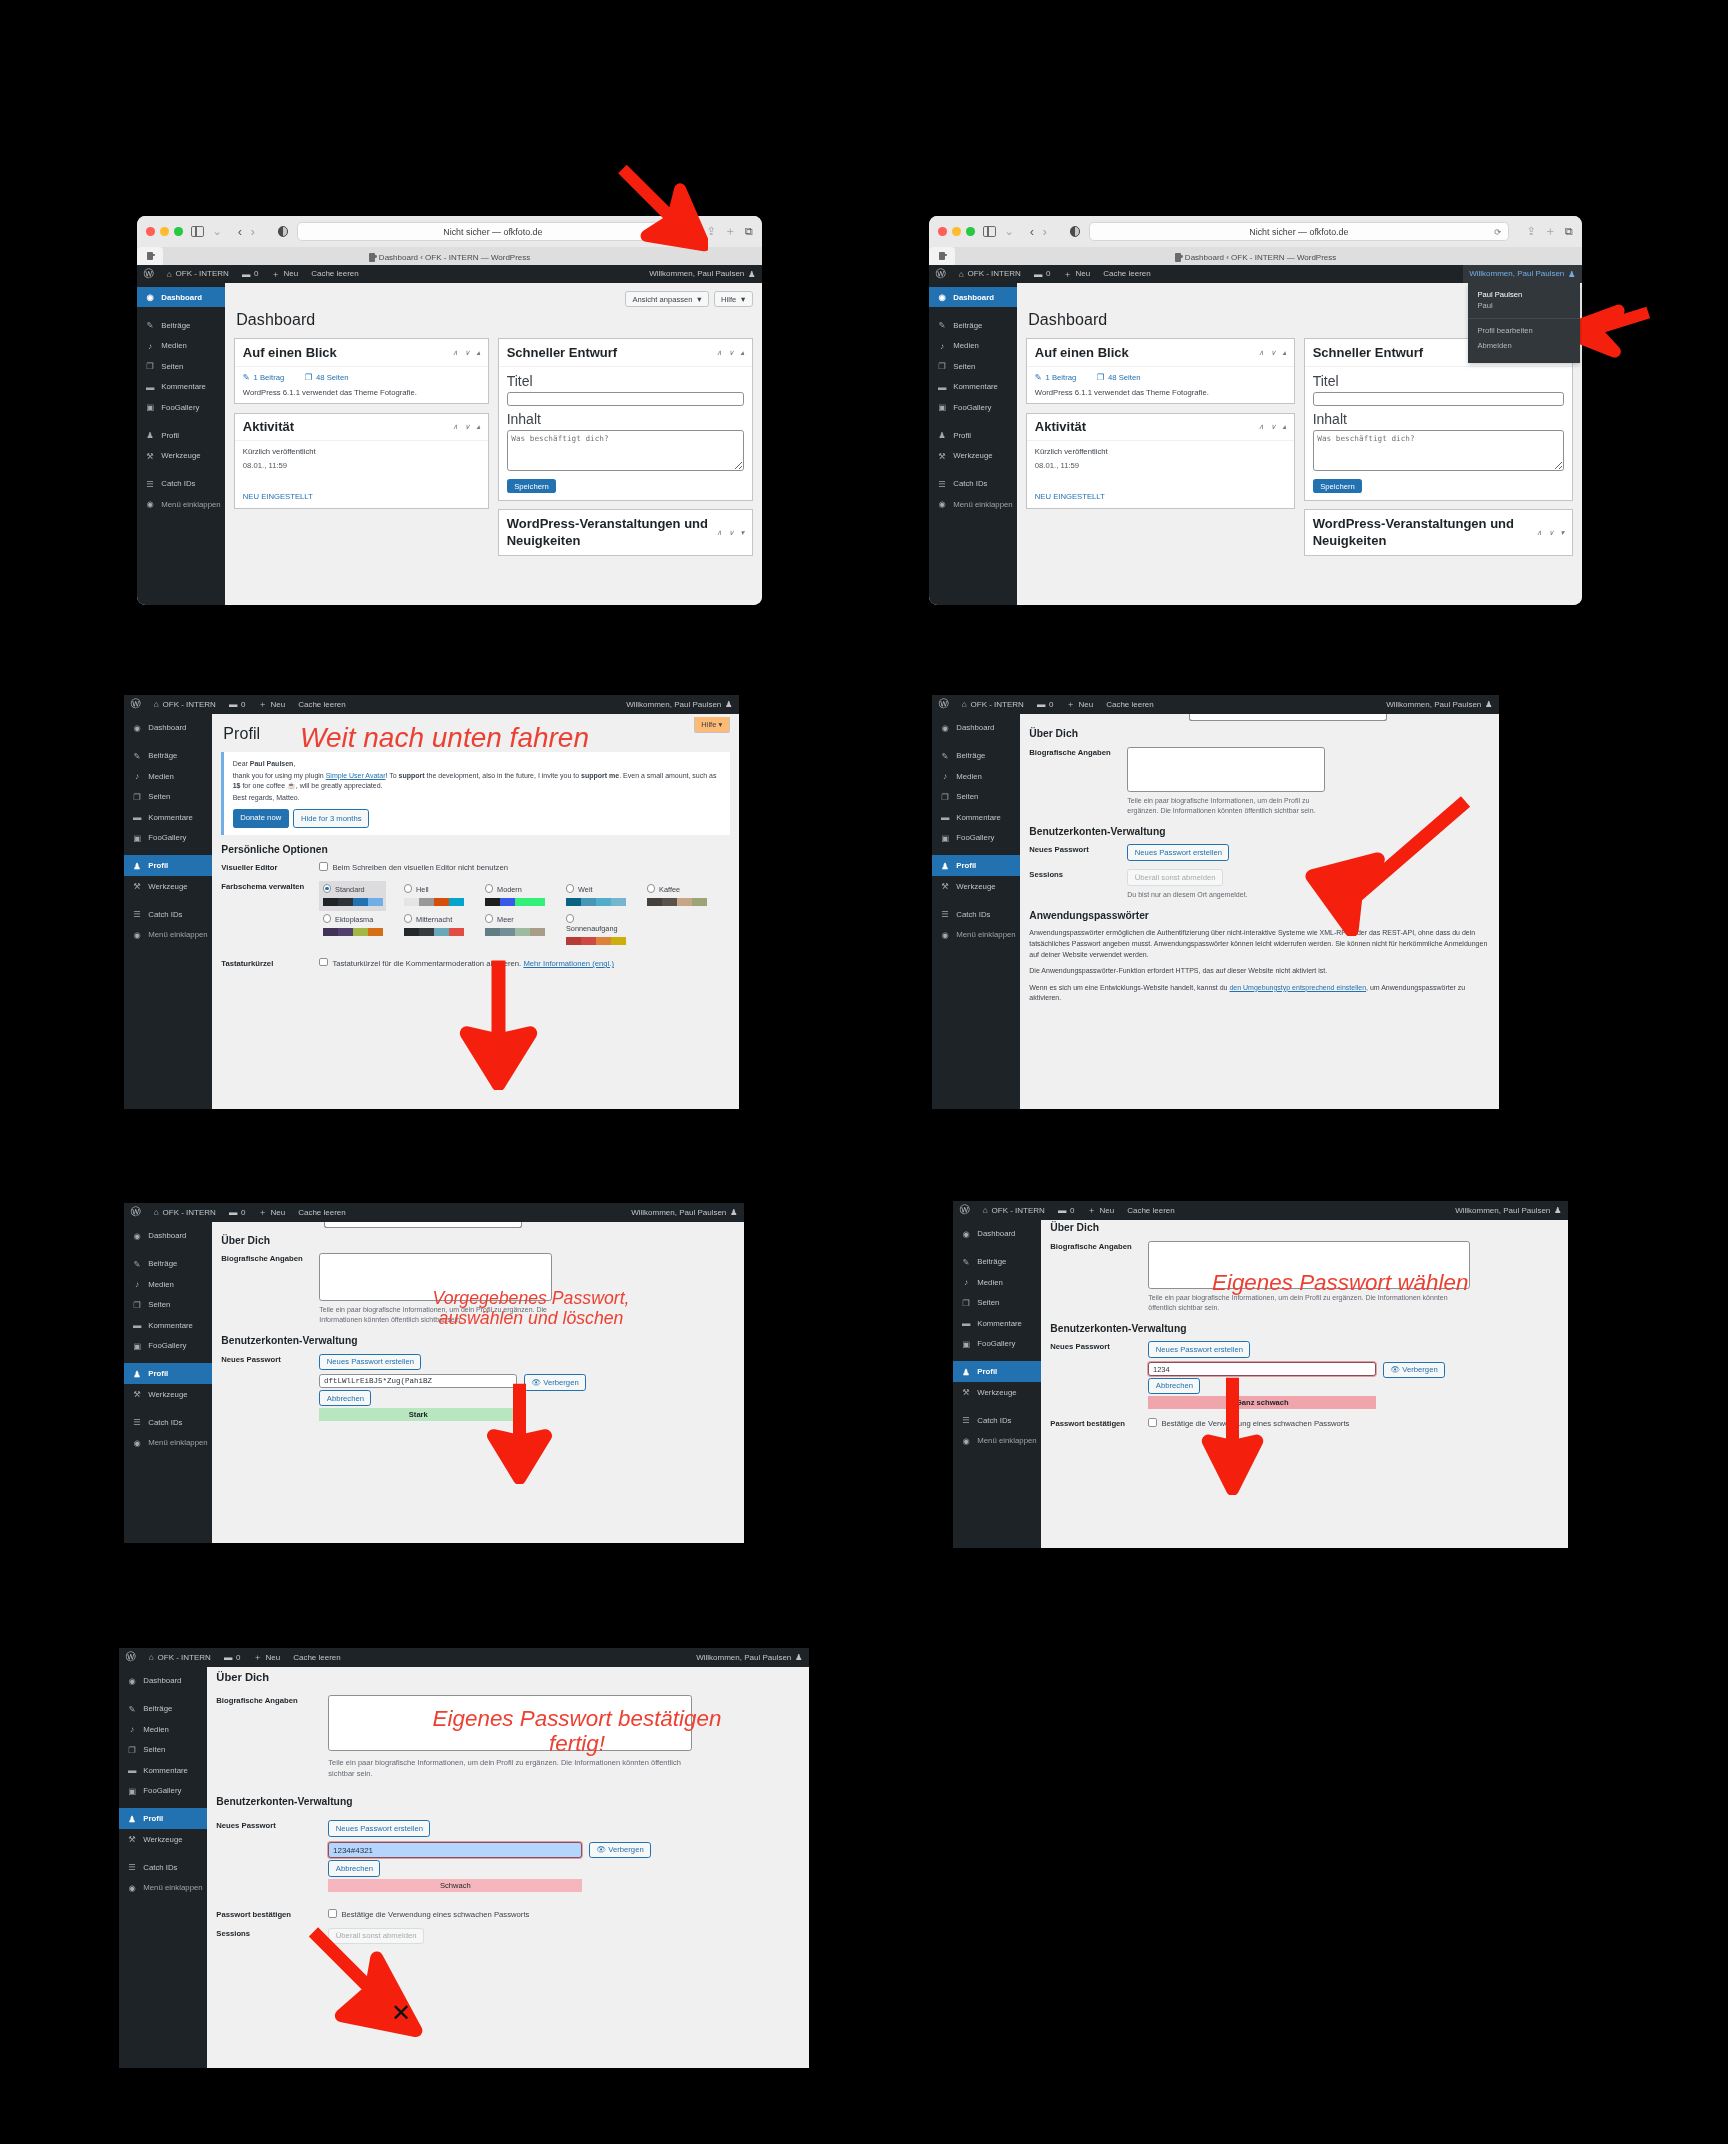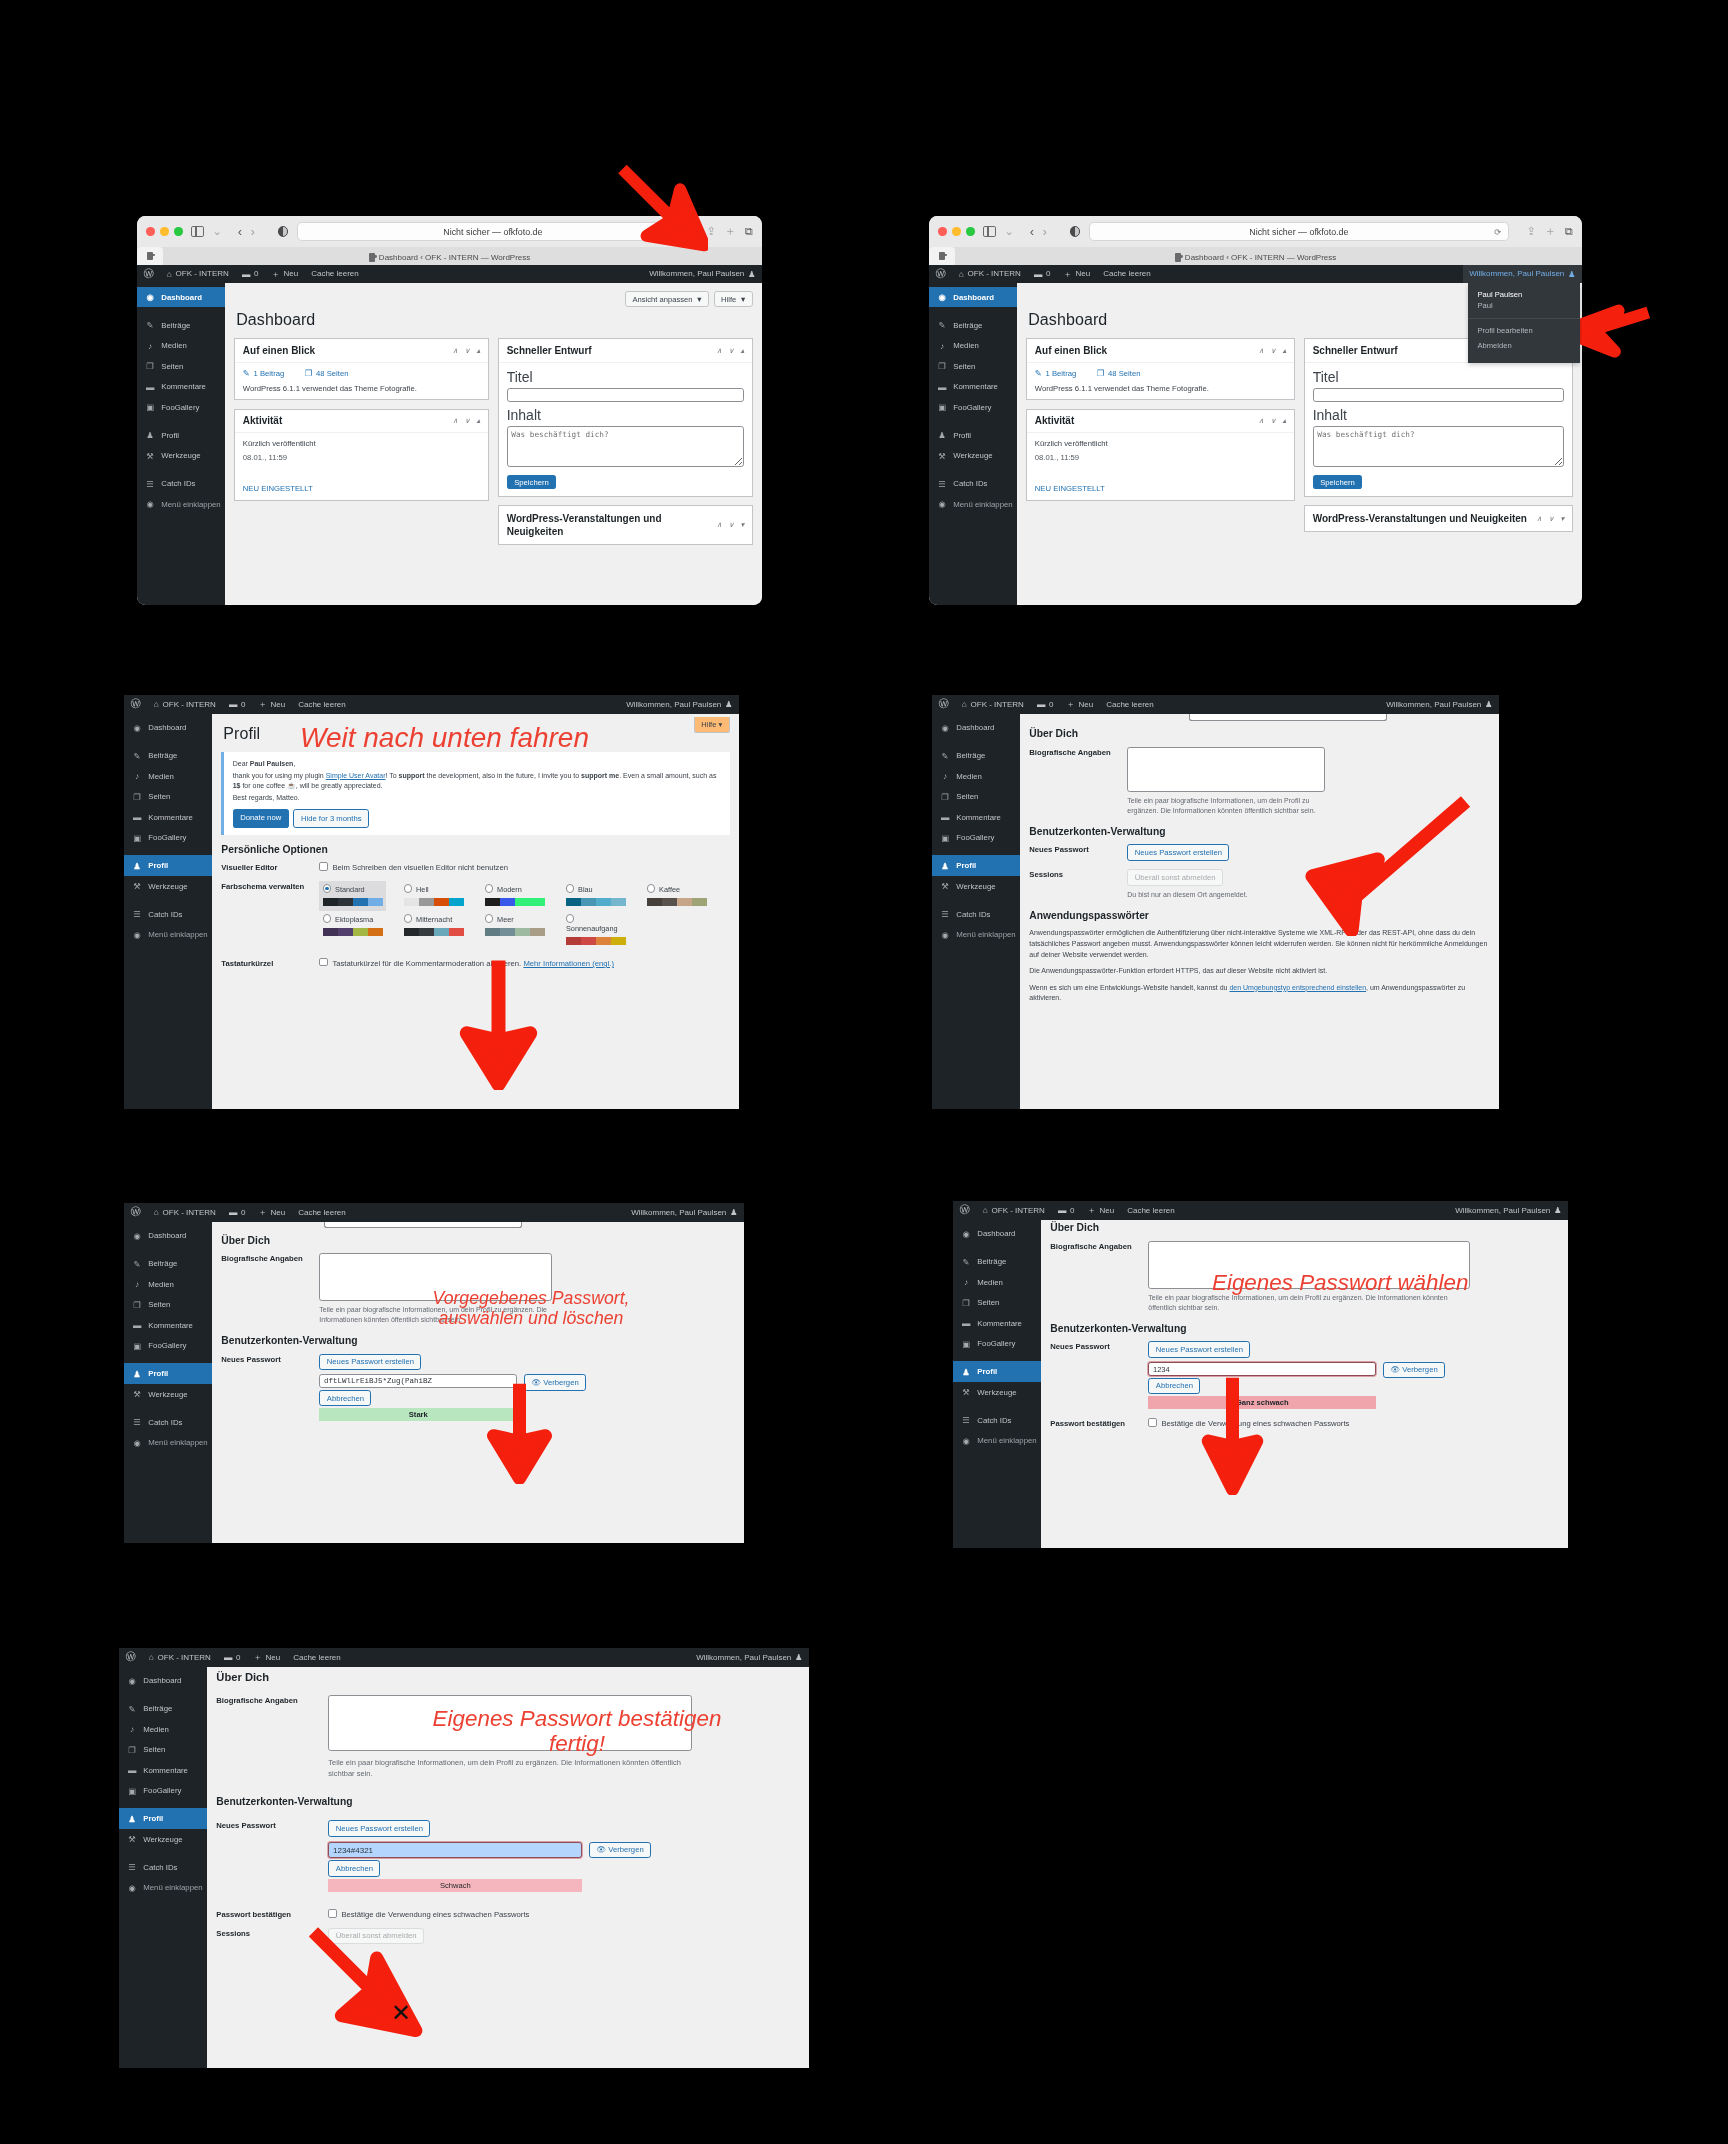--- a/index.html
+++ b/index.html
@@ -62,21 +62,21 @@
   .wpcontent.scrolled { padding-top:0; }
 
   h1.wp { font-size:16px; font-weight:400; color:#1d2327; margin:3.7px 0 9.3px 1.9px; letter-spacing:0.1px; }
   h2.wp { font-size:10.3px; font-weight:700; color:#1d2327; margin:9.3px 0 7.5px 0; }
 
   
   .cardcol { display:flex; gap:9.3px; }
   .col { flex:1; min-width:0; }
   .card { background:#fff; border:0.9px solid #c3c4c7; margin-bottom:8.4px; }
   .card-h { display:flex; align-items:center; padding:5.6px 7.5px; border-bottom:0.9px solid #f0f0f1; }
-  .card-t { font-size:10px; font-weight:700; color:#1d2327; flex:1; }
+  .card-t { font-size:13px; font-weight:700; color:#1d2327; flex:1; }
   .card-ctrls { display:flex; gap:6.5px; color:#787c82; font-size:7.5px; align-items:center; }
   .card-b { padding:6.5px 7.5px; font-size:7.7px; color:#3c434a; }
   .glance { display:flex; gap:20.5px; margin-bottom:5.6px; }
   .glance a { color:#2271b1; text-decoration:none; display:flex; align-items:center; gap:3.7px; }
   .act-row { display:flex; gap:22.4px; margin-top:4.7px;flex-direction:column; }
   .act-row .t { color:#50575e; }
   .act-row .l { color:#2271b1; }
 
   label.fl { font-size:14px; color:#3c434a; display:block; margin:0 0 2.8px; }
   .inp { width:100%; height:14px; border:0.9px solid #8c8f94; border-radius:2.8px; background:#fff; }
@@ -652,21 +652,21 @@
               <div class="scheme">
                   <div class="nm"><span class="radio"></span><span>Modern</span></div>
                   <div class="swatches">
                     <i style="background:#1e1e1e"></i>
                     <i style="background:#3858e9"></i>
                     <i style="background:#33f078"></i>
                     <i style="background:#33f078"></i>
                   </div>
                 </div>
               <div class="scheme">
-                  <div class="nm"><span class="radio"></span><span>Blau</span></div>
+                  <div class="nm"><span class="radio"></span><span>Weit</span></div>
                   <div class="swatches">
                     <i style="background:#096484"></i>
                     <i style="background:#4796b3"></i>
                     <i style="background:#52accc"></i>
                     <i style="background:#74B6CE"></i>
                   </div>
                 </div>
               <div class="scheme">
                   <div class="nm"><span class="radio"></span><span>Kaffee</span></div>
                   <div class="swatches">

